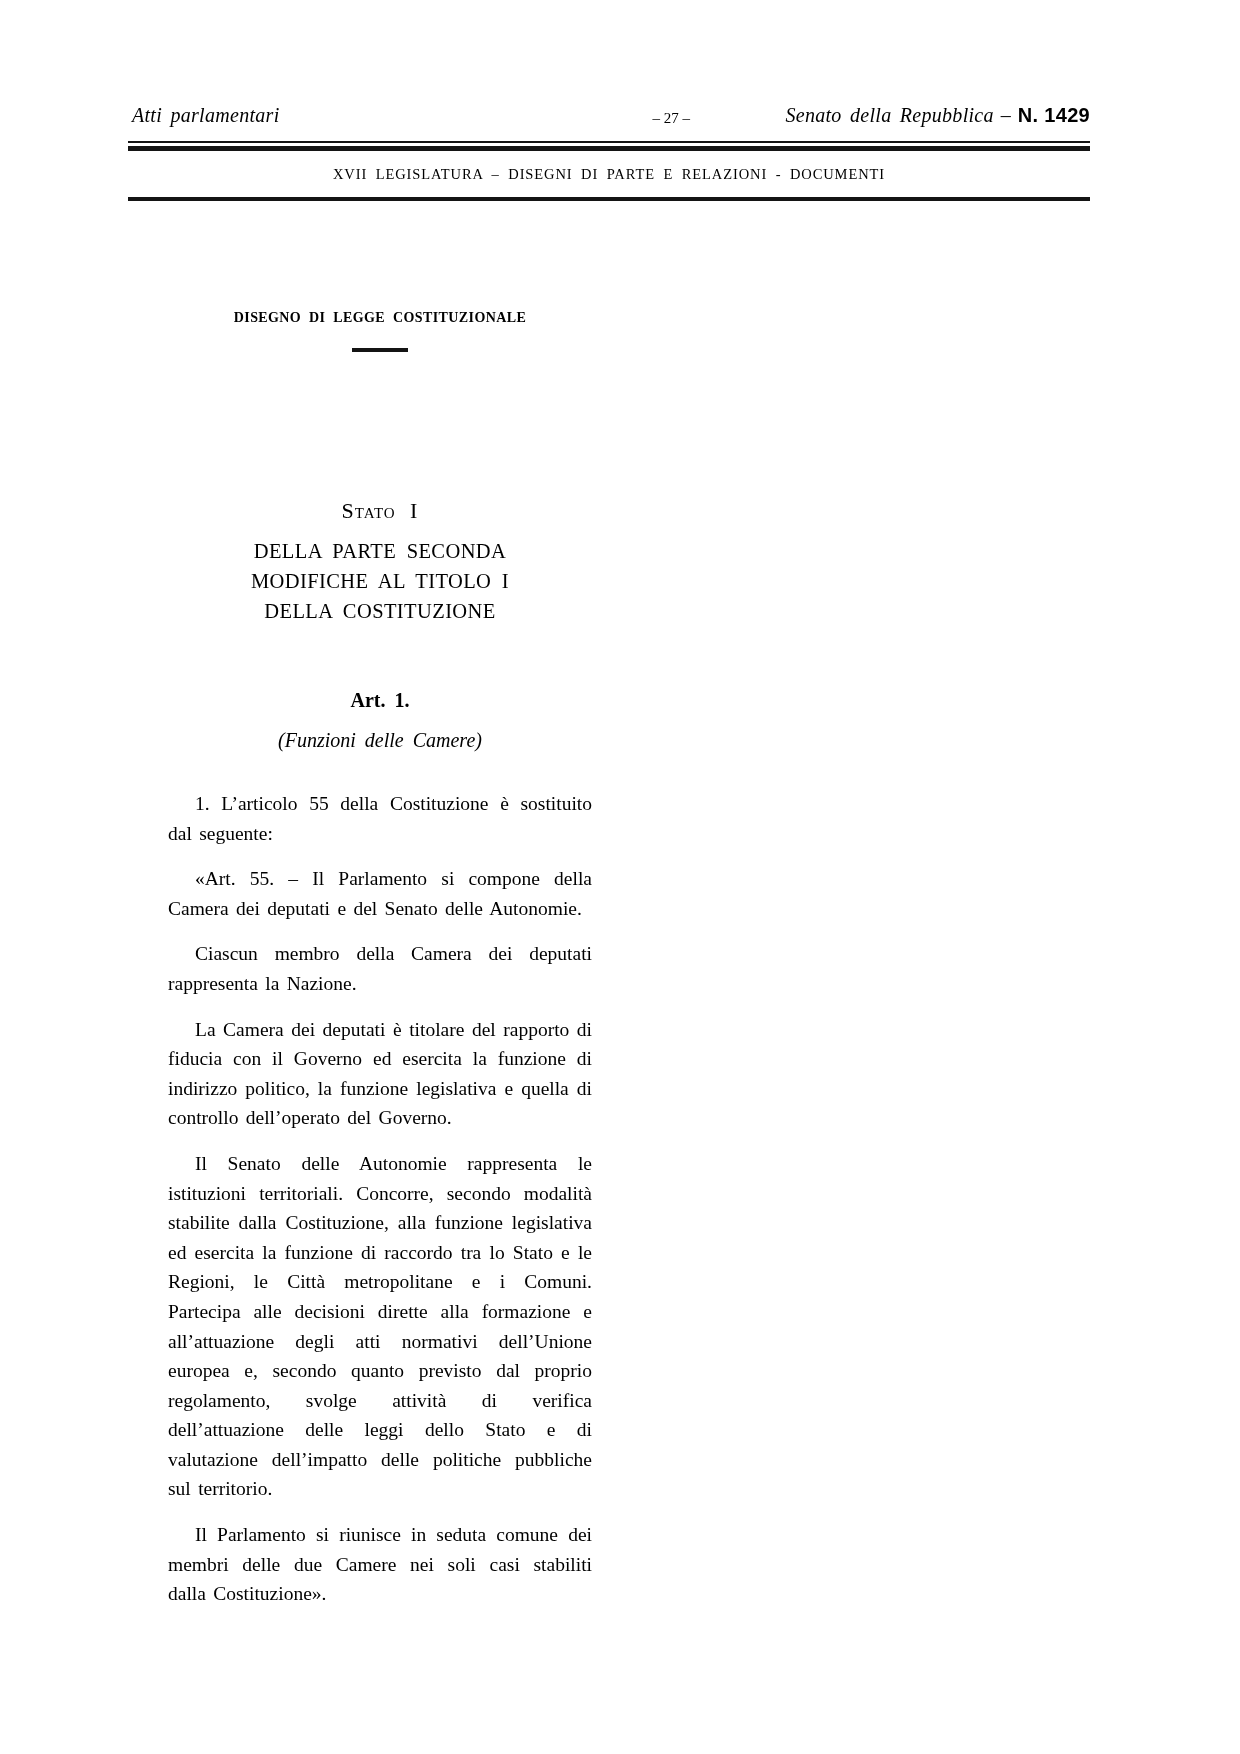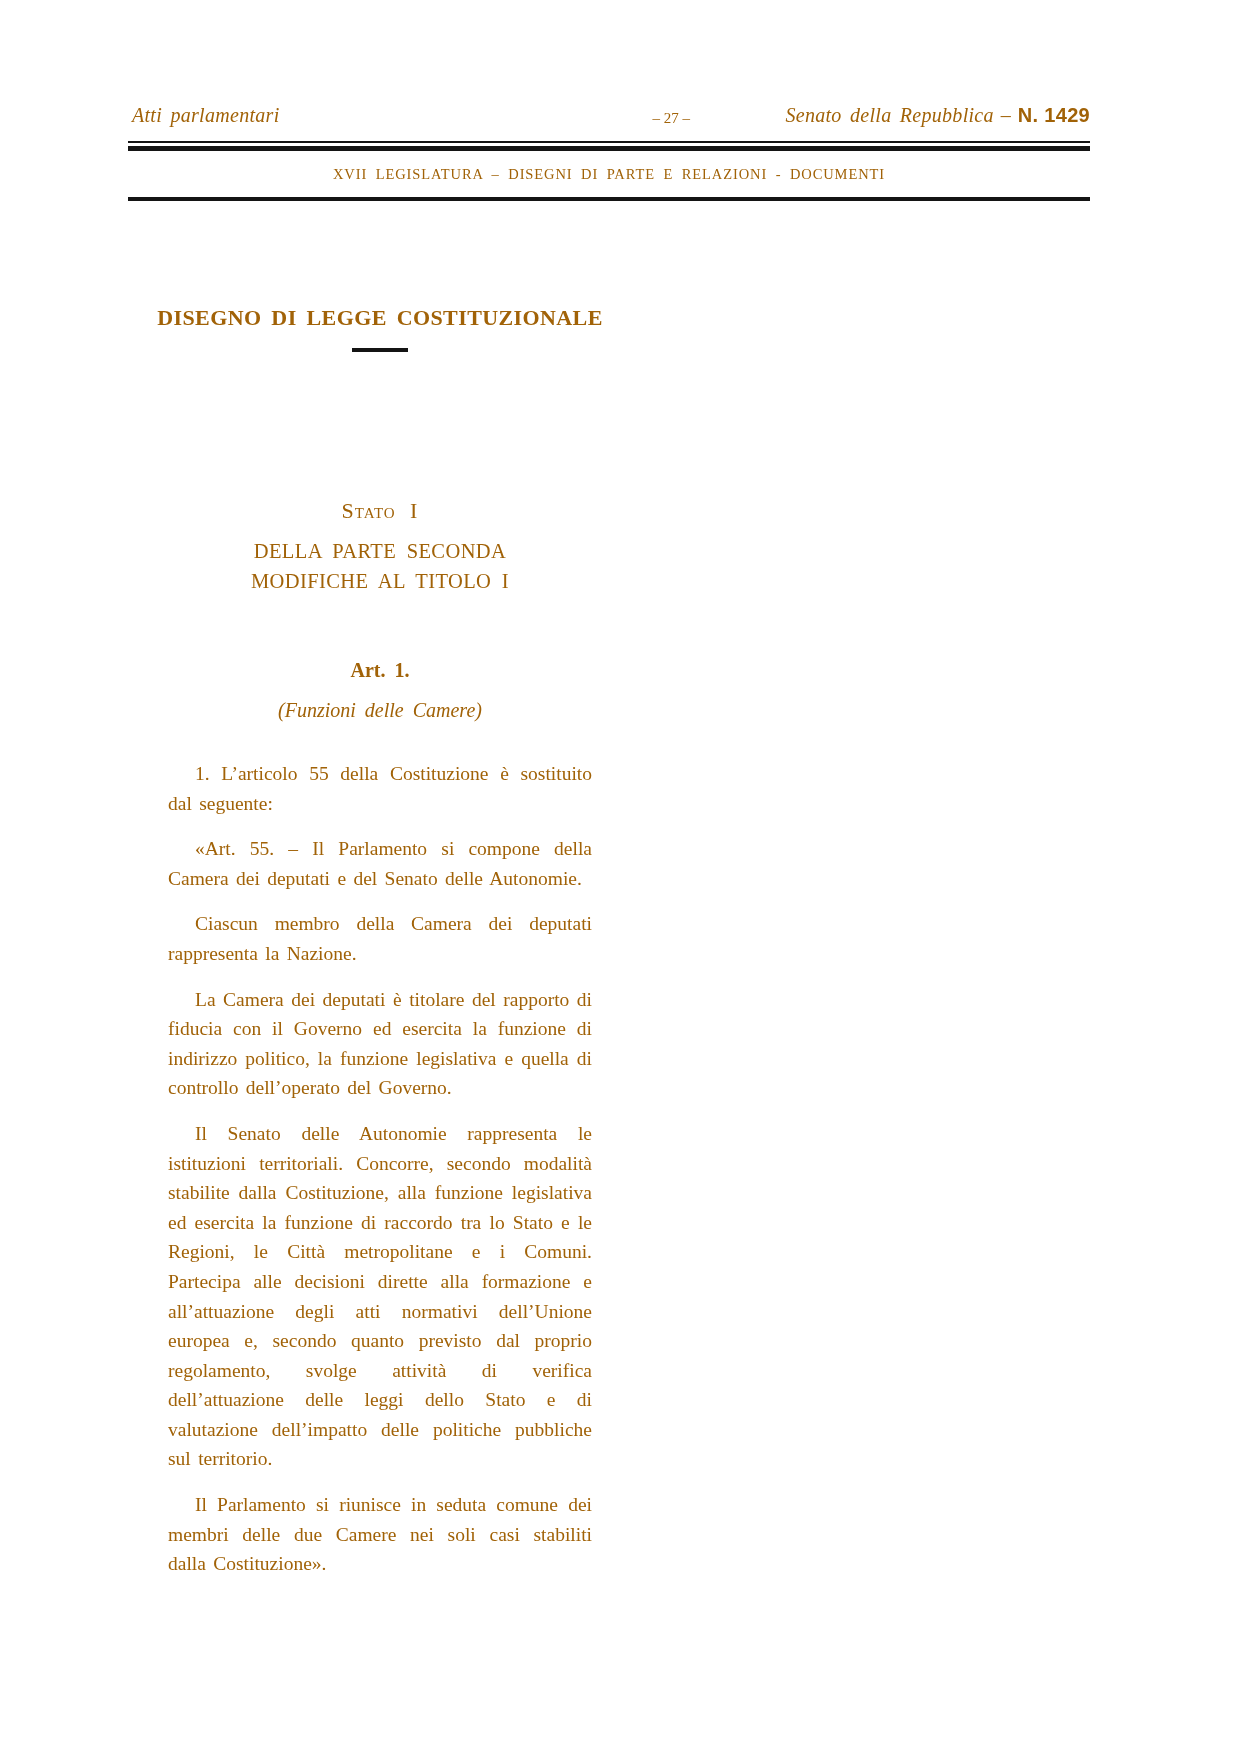--- a/index.html
+++ b/index.html
@@ -5,21 +5,21 @@
   html, body {
     margin: 0;
     padding: 0;
     background: #ffffff;
   }
   .page {
     position: relative;
     width: 1240px;
     height: 1754px;
     background: #ffffff;
-    color: #a16207;
+    color: #000000;
     font-family: "Liberation Serif", "DejaVu Serif", serif;
     overflow: hidden;
   }
 
   
   .header-row {
     position: absolute;
     left: 130px;
     top: 101px;
     width: 960px;
@@ -95,21 +95,21 @@
 
   
   .column {
     position: absolute;
     left: 152px;
     top: 305px;
     width: 456px;
   }
   .doc-title {
     margin: 0;
-    font-size: 22px;
+    font-size: 14px;
     font-weight: bold;
     text-align: center;
     line-height: 26px;
     letter-spacing: 0.4px;
     word-spacing: 4px;
   }
   .title-rule {
     width: 56px;
     height: 4px;
     background: #141414;
@@ -186,20 +186,21 @@
   <div class="column">
 
     <h1 class="doc-title">DISEGNO DI LEGGE COSTITUZIONALE</h1>
     <div class="title-rule"></div>
 
     <div class="capo">Stato I</div>
 
     <div class="chapter-title">
       <div>DELLA PARTE SECONDA</div>
       <div>MODIFICHE AL TITOLO I</div>
+      <div>DELLA COSTITUZIONE</div>
     </div>
 
     <div class="article-label">Art. 1.</div>
     <div class="article-subtitle">(Funzioni delle Camere)</div>
 
     <div class="body-text">
       <p>1. L’articolo 55 della Costituzione è sostituito dal seguente:</p>
       <p>«Art. 55. – Il Parlamento si compone della Camera dei deputati e del Senato delle Autonomie.</p>
       <p>Ciascun membro della Camera dei deputati rappresenta la Nazione.</p>
       <p>La Camera dei deputati è titolare del rapporto di fiducia con il Governo ed esercita la funzione di indirizzo politico, la funzione legislativa e quella di controllo dell’operato del Governo.</p>

